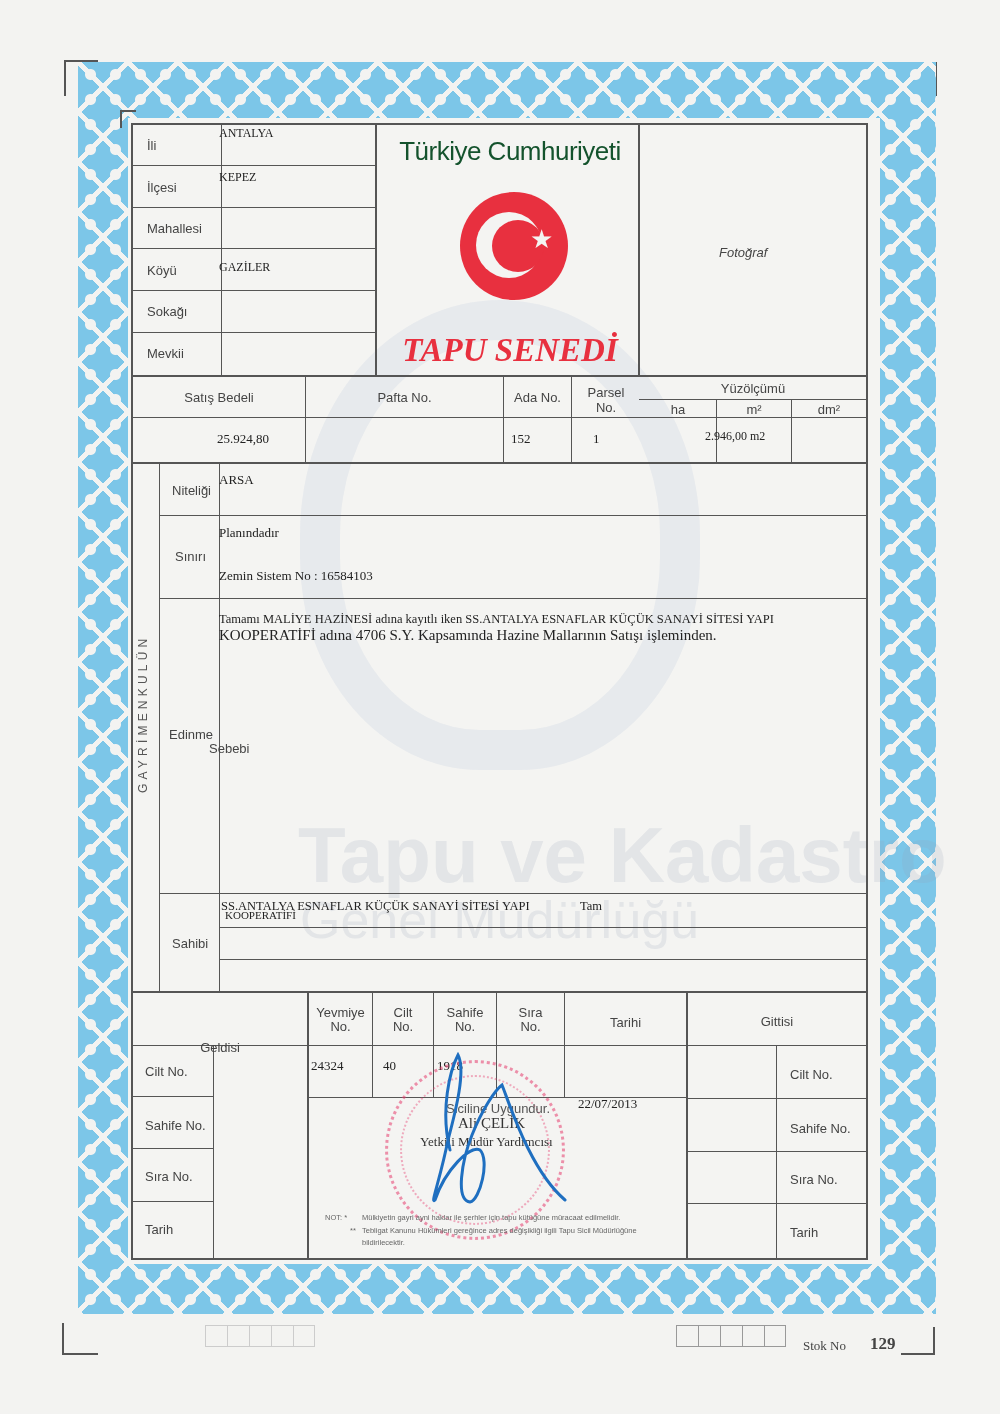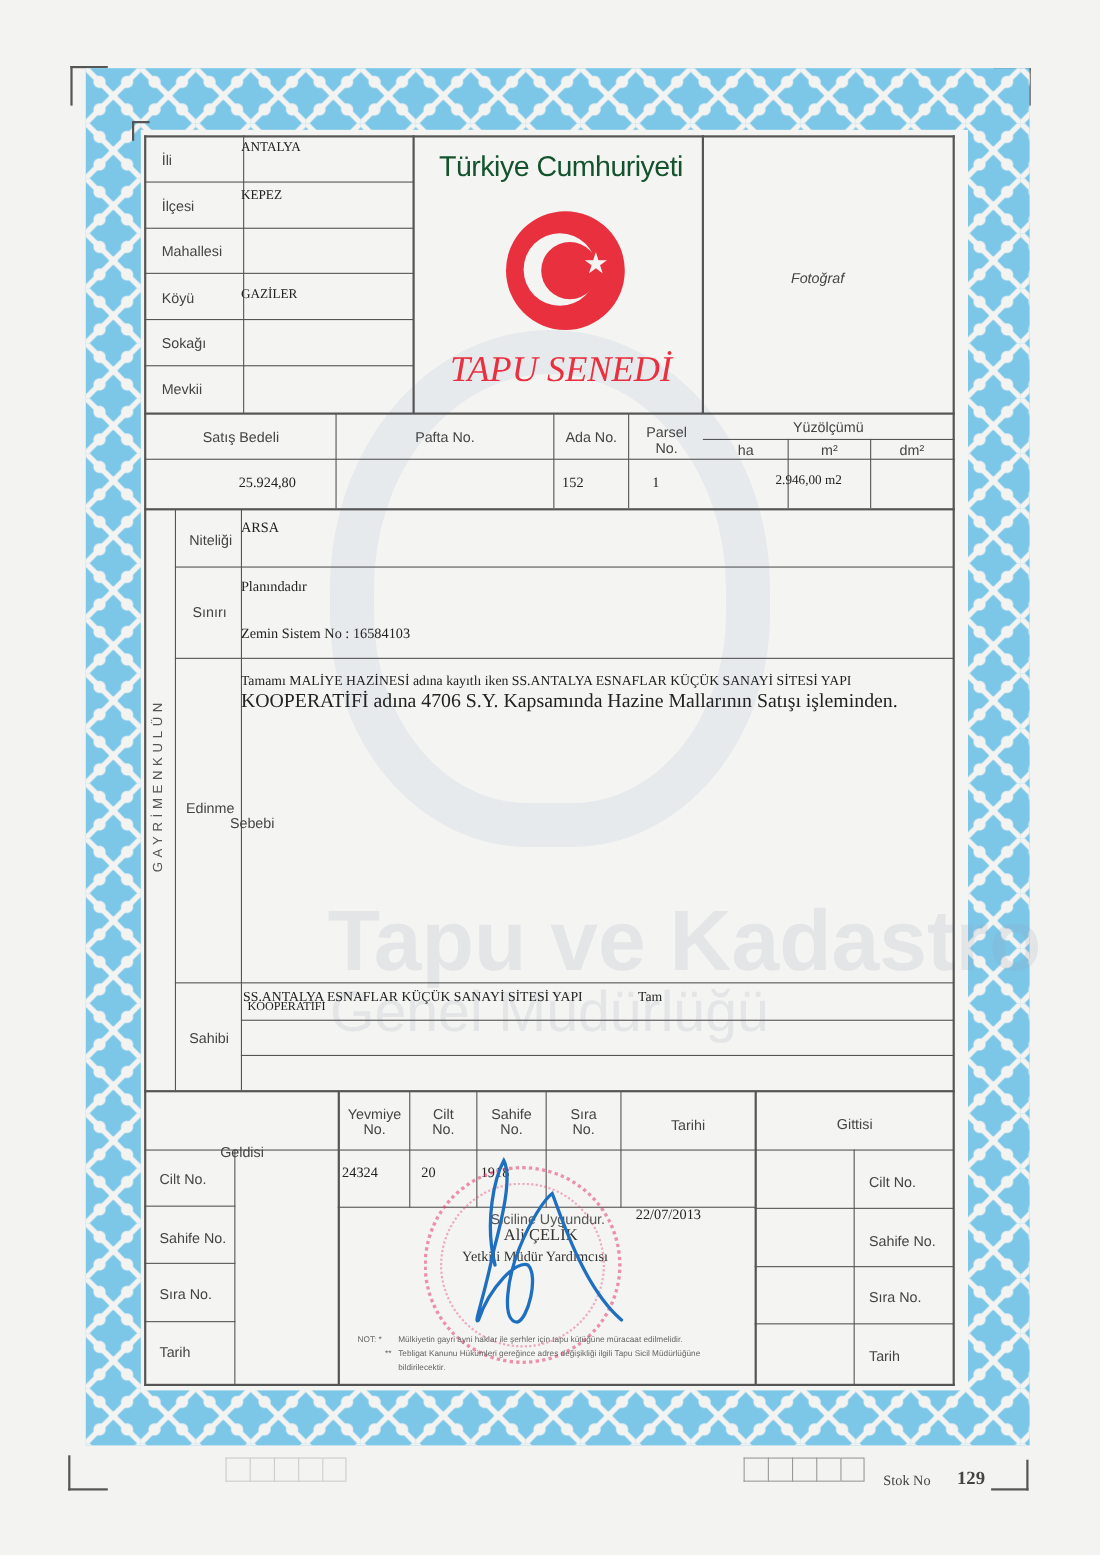--- a/index.html
+++ b/index.html
@@ -38,22 +38,22 @@
     border:40px solid rgba(120,150,200,0.10); border-radius:50% 50% 45% 45%;
     box-sizing:border-box;
   }
   .line { position:absolute; background:#555; }
   .lbl { position:absolute; font-size:13px; color:#444; font-family:"Liberation Sans", sans-serif; }
   .val { position:absolute; font-size:13px; color:#222; font-family:"Liberation Serif", serif; white-space:nowrap; }
   .bigval { font-size:12px; }
   .ctr { text-align:center; }
   .title1 { position:absolute; left:380px; top:136px; width:260px; text-align:center;
     color:#14532d; font-size:26px; font-family:"Liberation Sans Narrow","Liberation Sans",sans-serif; letter-spacing:-0.5px; }
-  .title2 { position:absolute; left:380px; top:318px; width:260px; text-align:center;
-    color:#e8303f; font-size:33px; font-weight:normal; font-style:italic; font-family:"Liberation Serif", serif; }
+  .title2 { position:absolute; left:380px; top:332px; width:260px; text-align:center;
+    color:#e8303f; font-size:33px; font-weight:bold; font-style:italic; font-family:"Liberation Serif", serif; }
   .flag { position:absolute; left:460px; top:192px; width:108px; height:108px; border-radius:50%; background:#e8303f; }
   .crescent-out { position:absolute; left:16px; top:20px; width:66px; height:66px; border-radius:50%; background:#f4f4f2; }
   .crescent-in { position:absolute; left:32px; top:28px; width:52px; height:52px; border-radius:50%; background:#e8303f; }
   .star { position:absolute; left:70px; top:34px; font-size:26px; color:#f4f4f2; line-height:1; }
   .vert-text {
     position:absolute; left:136px; top:614px; width:20px; height:200px;
     writing-mode:vertical-rl; transform:rotate(180deg);
     font-size:12px; letter-spacing:4.2px; color:#555; text-align:center;
   }
   .note { position:absolute; font-size:7.5px; color:#666; font-family:"Liberation Sans", sans-serif; white-space:nowrap; }
@@ -174,40 +174,40 @@
 
 <div class="vert-text">GAYRİMENKULÜN</div>
 <div class="lbl" style="left:172px;top:483px;">Niteliği</div>
 <div class="val" style="left:219px;top:472px;">ARSA</div>
 <div class="lbl" style="left:175px;top:549px;">Sınırı</div>
 <div class="val" style="left:219px;top:525px;">Planındadır</div>
 <div class="val" style="left:219px;top:568px;">Zemin Sistem No : 16584103</div>
 <div class="lbl" style="left:169px;top:727px;">Edinme</div>
 <div class="lbl" style="left:169px;top:741px;margin-left:40px;">Sebebi</div>
 <div class="val" style="left:219px;top:612px;font-size:12.5px;">Tamamı MALİYE HAZİNESİ adına kayıtlı iken SS.ANTALYA ESNAFLAR KÜÇÜK SANAYİ SİTESİ YAPI</div>
-<div class="val" style="left:219px;top:627px;font-size:18px;">KOOPERATİFİ adına 4706 S.Y. Kapsamında Hazine Mallarının Satışı işleminden.</div>
+<div class="val" style="left:219px;top:627px;font-size:15px;">KOOPERATİFİ adına 4706 S.Y. Kapsamında Hazine Mallarının Satışı işleminden.</div>
 <div class="lbl" style="left:172px;top:936px;">Sahibi</div>
 <div class="val" style="left:221px;top:899px;font-size:12.5px;">SS.ANTALYA ESNAFLAR KÜÇÜK SANAYİ SİTESİ YAPI</div>
 <div class="val" style="left:225px;top:910px;font-size:11px;line-height:11px;height:9px;overflow:hidden;">KOOPERATİFİ</div>
 <div class="val" style="left:580px;top:899px;font-size:12.5px;">Tam</div>
 
 <div class="lbl ctr" style="left:133px;top:1012px;width:174px;margin-top:28px;">Geldisi</div>
 <div class="lbl ctr" style="left:309px;top:1005px;width:63px;">Yevmiye</div>
 <div class="lbl ctr" style="left:309px;top:1019px;width:63px;">No.</div>
 <div class="lbl ctr" style="left:373px;top:1005px;width:60px;">Cilt</div>
 <div class="lbl ctr" style="left:373px;top:1019px;width:60px;">No.</div>
 <div class="lbl ctr" style="left:434px;top:1005px;width:62px;">Sahife</div>
 <div class="lbl ctr" style="left:434px;top:1019px;width:62px;">No.</div>
 <div class="lbl ctr" style="left:497px;top:1005px;width:67px;">Sıra</div>
 <div class="lbl ctr" style="left:497px;top:1019px;width:67px;">No.</div>
 <div class="lbl ctr" style="left:565px;top:1015px;width:121px;">Tarihi</div>
 <div class="lbl ctr" style="left:688px;top:1014px;width:178px;">Gittisi</div>
 
 <div class="val" style="left:311px;top:1058px;">24324</div>
-<div class="val" style="left:383px;top:1058px;">20</div>
+<div class="val" style="left:383px;top:1058px;">40</div>
 <div class="val" style="left:437px;top:1058px;">1918</div>
 <div class="val" style="left:510px;top:1058px;"></div>
 <div class="val" style="left:578px;top:1096px;">22/07/2013</div>
 
 <div class="lbl" style="left:145px;top:1064px;">Cilt No.</div>
 <div class="lbl" style="left:145px;top:1118px;">Sahife No.</div>
 <div class="lbl" style="left:145px;top:1169px;">Sıra No.</div>
 <div class="lbl" style="left:145px;top:1222px;">Tarih</div>
 
 <div class="lbl" style="left:790px;top:1067px;">Cilt No.</div>

